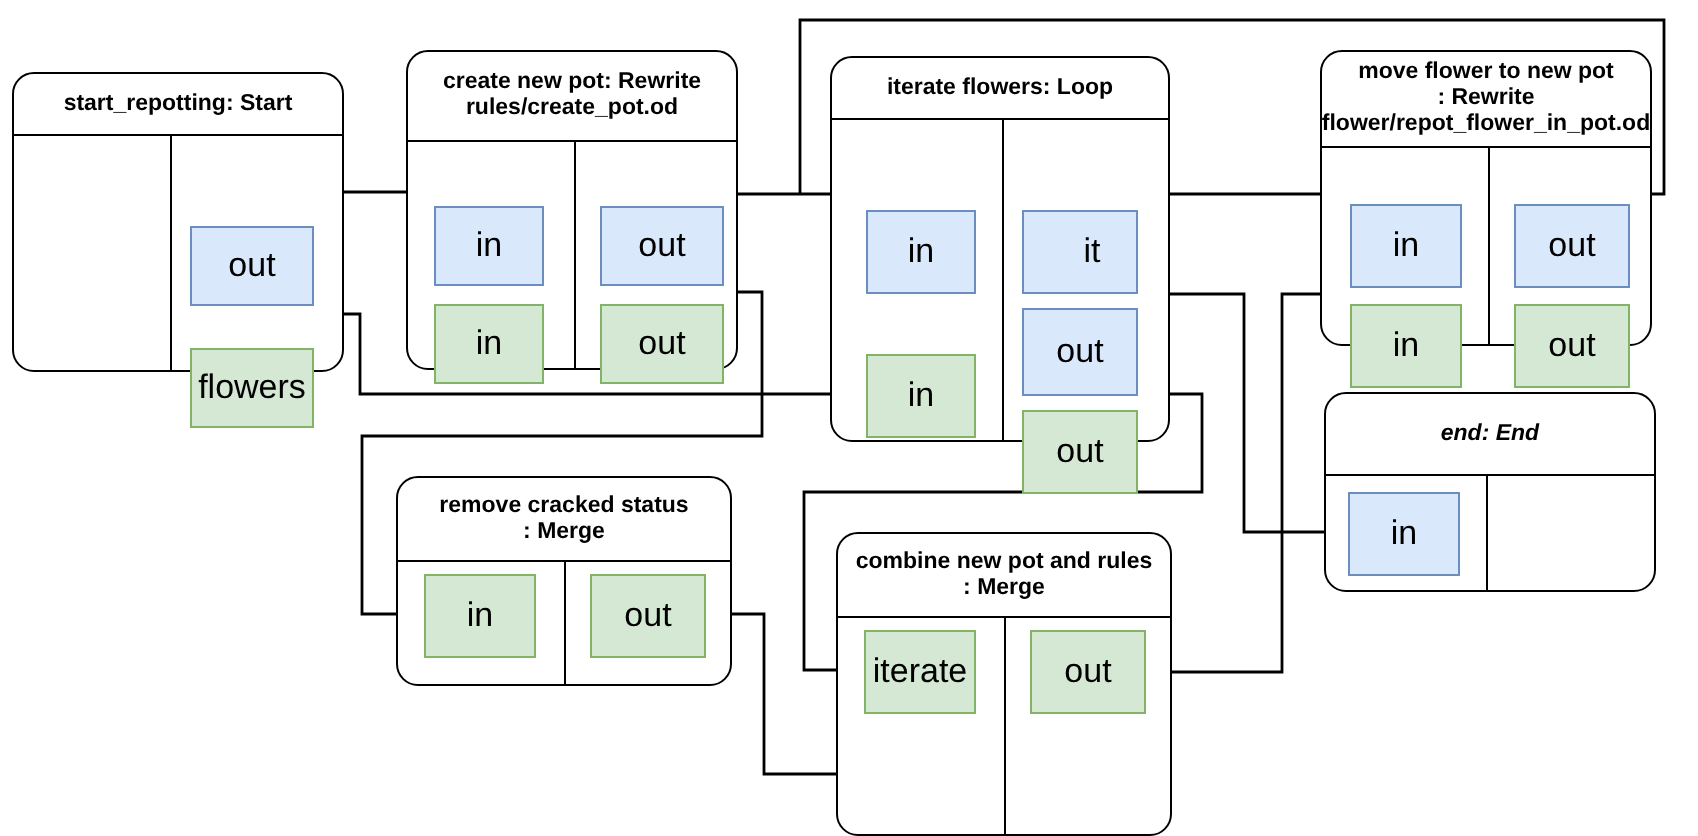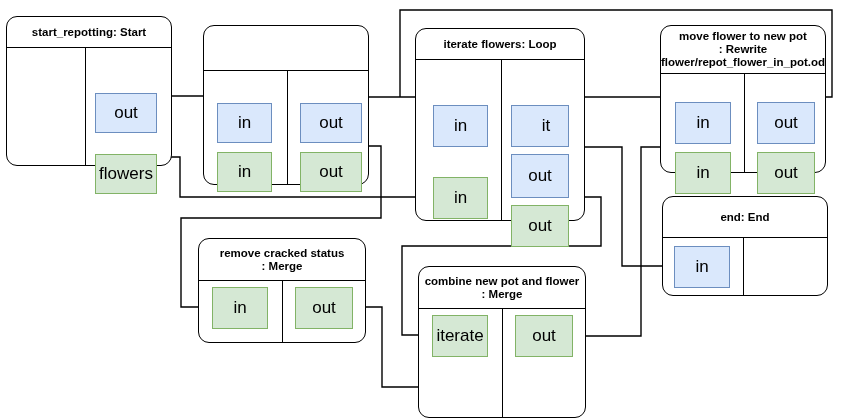--- a/index.html
+++ b/index.html
@@ -44,28 +44,30 @@
       <polyline class="wire" points="568,197 601,197 601,246 402,246 402,335 431,335"></polyline>
       <polygon points="431,335 425,330.8 425,339.2" class="arrowhead"></polygon>
       <polyline class="wire" points="297,307 382,307 382,387 431,387"></polyline>
       <polygon points="431,387 425,382.8 425,391.2" class="arrowhead"></polygon>
       <polyline class="wire" points="517,336 641,336 641,147 674,147"></polyline>
       <polygon points="674,147 668,142.8 668,151.2" class="arrowhead"></polygon>
       <polyline class="wire" points="818,97 832,97 832,10 400,10 400,97"></polyline>
       <polygon points="432,97 426,92.8 426,101.2" class="arrowhead"></polygon>
     </svg>
   <div id="node-layer">
-      <div class="node" style="left: 6px; top: 16px; width: 166px; height: 150px;">
+      <div class="node" style="left: 6px; top: 36px; width: 166px; height: 150px;">
         <div class="node-title ovf" style="height: 30px;">start_repotting: Start</div>
         <div class="title-rule" style="top: 30px;"></div>
         <div class="col-rule" style="left: 78px; top: 30px; height: 118px;"></div>
         <div class="port blue" style="left: 88px; top: 76px; width: 62px; height: 40px;">out</div>
         <div class="port green" style="left: 88px; top: 137px; width: 62px; height: 40px;">flowers</div>
       </div>
       <div class="node" style="left: 203px; top: 25px; width: 166px; height: 160px;">
+        <div class="node-title ovf" style="height: 44px;">create new pot: Rewrite
+rules/create_pot.od</div>
         <div class="title-rule" style="top: 44px;"></div>
         <div class="col-rule" style="left: 83px; top: 44px; height: 114px;"></div>
         <div class="port blue" style="left: 13px; top: 77px; width: 55px; height: 40px;">in</div>
         <div class="port green" style="left: 13px; top: 126px; width: 55px; height: 40px;">in</div>
         <div class="port blue" style="left: 96px; top: 77px; width: 62px; height: 40px;">out</div>
         <div class="port green" style="left: 96px; top: 126px; width: 62px; height: 40px;">out</div>
       </div>
       <div class="node" style="left: 415px; top: 28px; width: 170px; height: 193px;">
         <div class="node-title ovf" style="height: 30px;">iterate flowers: Loop</div>
         <div class="title-rule" style="top: 30px;"></div>
@@ -81,35 +83,35 @@
 : Rewrite
 flower/repot_flower_in_pot.od</div>
         <div class="title-rule" style="top: 47px;"></div>
         <div class="col-rule" style="left: 83px; top: 47px; height: 99px;"></div>
         <div class="port blue" style="left: 14px; top: 76px; width: 56px; height: 42px;">in</div>
         <div class="port green" style="left: 14px; top: 126px; width: 56px; height: 42px;">in</div>
         <div class="port blue" style="left: 96px; top: 76px; width: 58px; height: 42px;">out</div>
         <div class="port green" style="left: 96px; top: 126px; width: 58px; height: 42px;">out</div>
       </div>
       <div class="node" style="left: 662px; top: 196px; width: 166px; height: 100px;">
-        <div class="node-title ovf" style="height: 40px;">end: End</div>
+        <div class="node-title ovf" style="height: 40px; font-style: italic;">end: End</div>
         <div class="title-rule" style="top: 40px;"></div>
         <div class="col-rule" style="left: 80px; top: 40px; height: 58px;"></div>
         <div class="port blue" style="left: 11px; top: 49px; width: 56px; height: 42px;">in</div>
       </div>
       <div class="node" style="left: 198px; top: 238px; width: 168px; height: 105px;">
         <div class="node-title ovf" style="height: 41px;">remove cracked status
 : Merge</div>
         <div class="title-rule" style="top: 41px;"></div>
         <div class="col-rule" style="left: 83px; top: 41px; height: 62px;"></div>
         <div class="port green" style="left: 13px; top: 48px; width: 56px; height: 42px;">in</div>
         <div class="port green" style="left: 96px; top: 48px; width: 58px; height: 42px;">out</div>
       </div>
       <div class="node" style="left: 418px; top: 266px; width: 168px; height: 152px;">
-        <div class="node-title ovf" style="height: 41px;">combine new pot and flower
+        <div class="node-title ovf" style="height: 41px;">combine new pot and rules
 : Merge</div>
         <div class="title-rule" style="top: 41px;"></div>
         <div class="col-rule" style="left: 83px; top: 41px; height: 109px;"></div>
         <div class="port green" style="left: 13px; top: 48px; width: 56px; height: 42px;">iterate</div>
         <div class="port green" style="left: 96px; top: 48px; width: 58px; height: 42px;">out</div>
       </div>
     </div>
 </div>
 
 </body></html>

